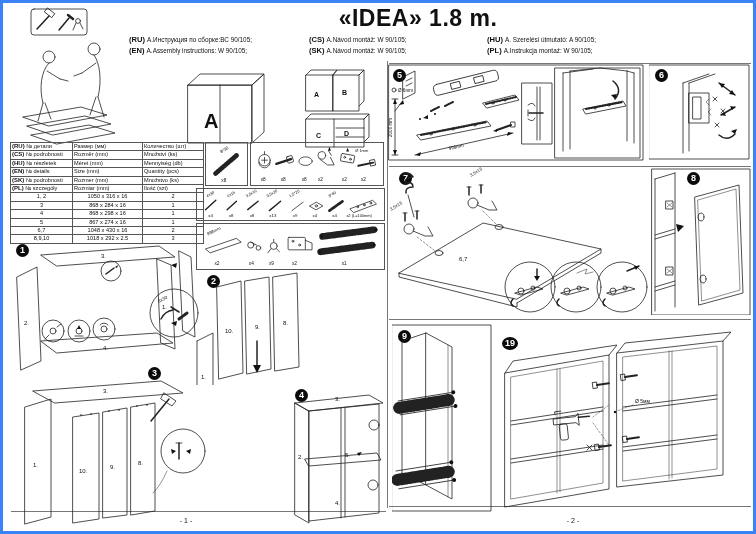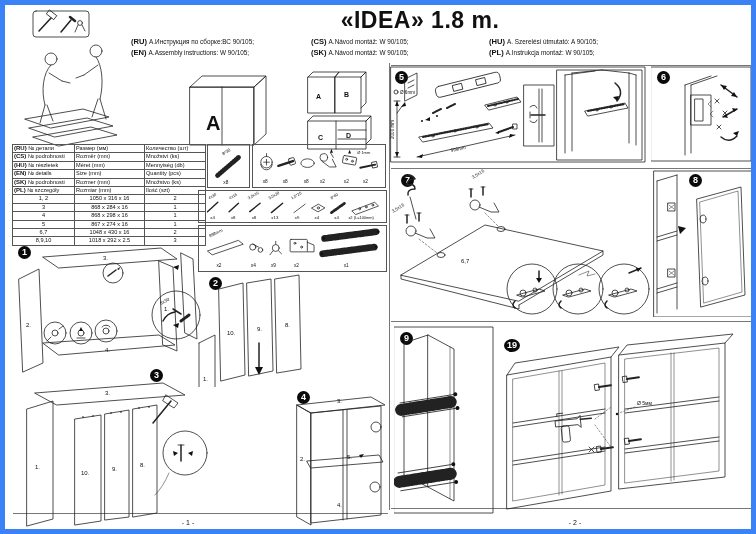--- a/index.html
+++ b/index.html
@@ -1,17 +1,17 @@
 <!DOCTYPE html>
 <html><head>
 <meta charset="utf-8">
 <style>
   html,body{margin:0;padding:0;background:#e8e8e8;font-family:"Liberation Sans",sans-serif;}
   #canvas{position:relative;width:756px;height:534px;background:#ffffff;overflow:hidden;
-          border:5px solid #3b82f6;box-sizing:border-box;color:#111;}
+          border:3px solid #3b82f6;box-sizing:border-box;color:#111;}
   .abs{position:absolute;}
   
   #title{left:230px;top:2px;width:370px;text-align:center;font-size:23px;font-weight:bold;letter-spacing:.5px;}
   .langrow{left:126px;width:620px;height:11px;display:flex;font-size:6.4px;white-space:nowrap;}
   .langrow .cell{overflow:hidden;}
   .langrow b{font-size:7.6px;margin-right:2px;}
   .lc1{width:180px;} .lc2{width:178px;} .lc3{width:210px;}
   
   #parts-table{left:7px;top:139px;width:193px;height:101px;border-collapse:collapse;table-layout:fixed;}
   #parts-table td{border:0.5px solid #555;font-size:5.6px;line-height:7.2px;height:7.4px;padding:0 1px;

